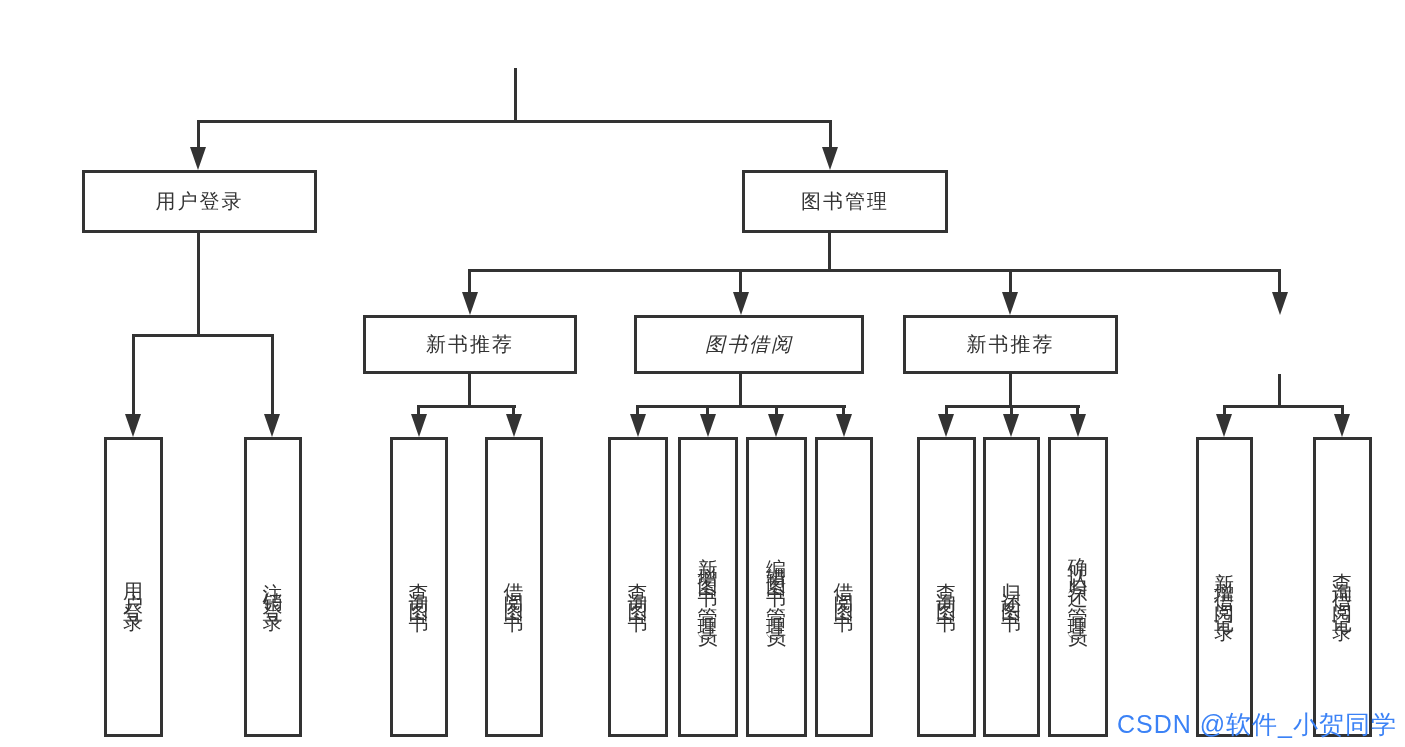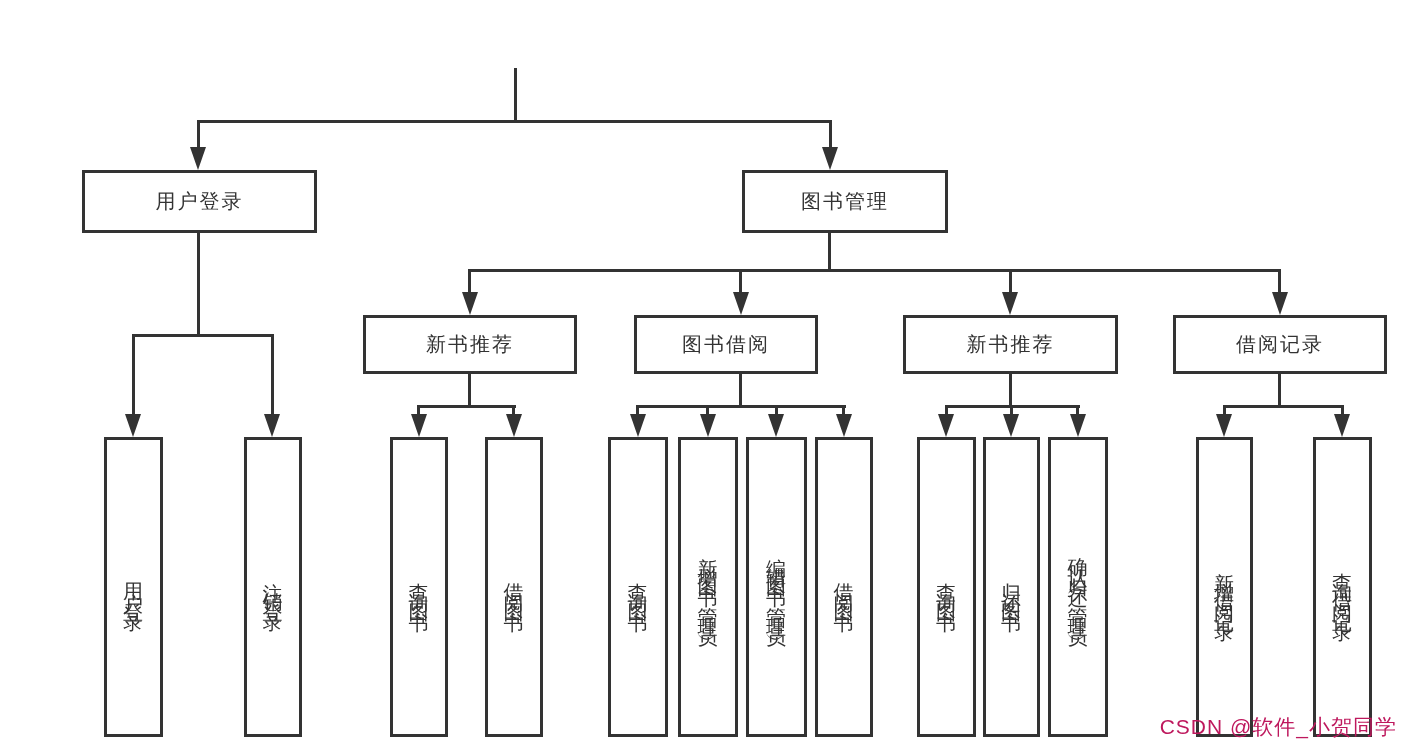--- a/index.html
+++ b/index.html
@@ -51,23 +51,23 @@
     width: 0; height: 0;
     border-left: 8px solid transparent;
     border-right: 8px solid transparent;
     border-top: 23px solid #333333;
     z-index: 1;
   }
   .watermark {
     position: absolute;
     right: 8px;
     bottom: 6px;
-    font-size: 21px;
+    font-size: 25px;
     letter-spacing: 1px;
-    color: #be185d;
+    color: #3b82f6;
     z-index: 5;
     white-space: nowrap;
   }
 </style>
 </head>
 <body>
 
 <div class="stage">
 
 
@@ -99,28 +99,25 @@
   <div class="vline" style="left:739px; top:269px; height:25px;"></div>
   <div class="arrow" style="left:733px; top:292px;"></div>
   <div class="vline" style="left:1009px; top:269px; height:25px;"></div>
   <div class="arrow" style="left:1002px; top:292px;"></div>
   <div class="vline" style="left:1278px; top:269px; height:25px;"></div>
   <div class="arrow" style="left:1272px; top:292px;"></div>
 
   <div class="box" style="left:363px; top:315px; width:214px; height:59px;">
     <span>新书推荐</span>
   </div>
-  <div class="box" style="left:634px; top:315px; width:184px; height:59px;">
+  <div class="box" style="left:634px; top:315px; width:230px; height:59px;font-style:italic;">
     <span>图书借阅</span>
   </div>
   <div class="box" style="left:903px; top:315px; width:215px; height:59px;">
     <span>新书推荐</span>
-  </div>
-  <div class="box" style="left:1173px; top:315px; width:214px; height:59px;">
-    <span>借阅记录</span>
   </div>
 
   <div class="vline" style="left:468px; top:374px; height:34px;"></div>
   <div class="hline" style="left:417px; top:405px; width:99px;"></div>
   <div class="vline" style="left:417px; top:405px; height:11px;"></div>
   <div class="arrow" style="left:411px; top:414px;"></div>
   <div class="vline" style="left:512px; top:405px; height:11px;"></div>
   <div class="arrow" style="left:506px; top:414px;"></div>
 
   <div class="vline" style="left:739px; top:374px; height:34px;"></div>

